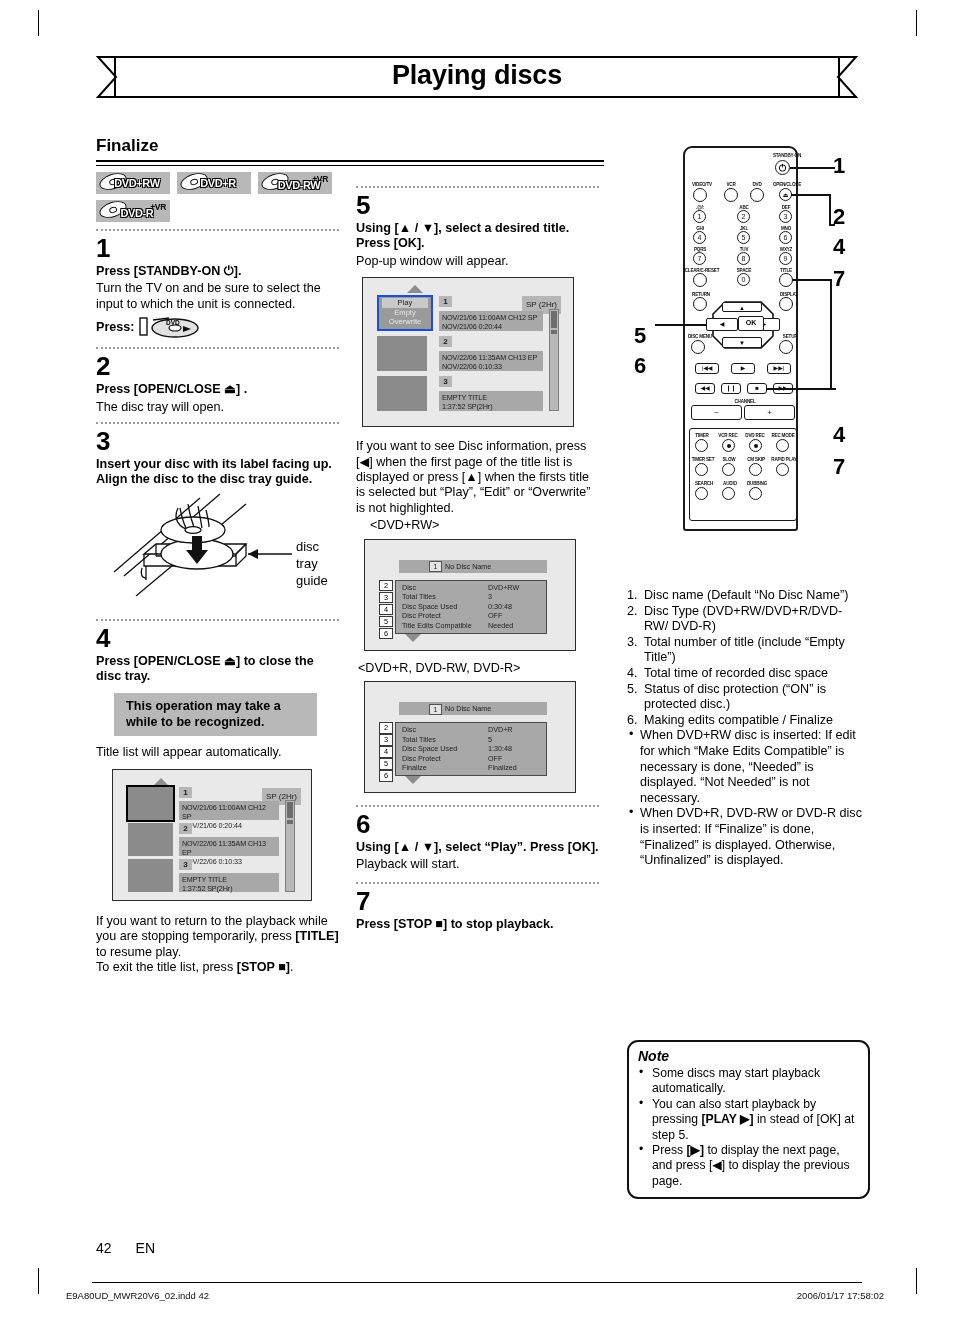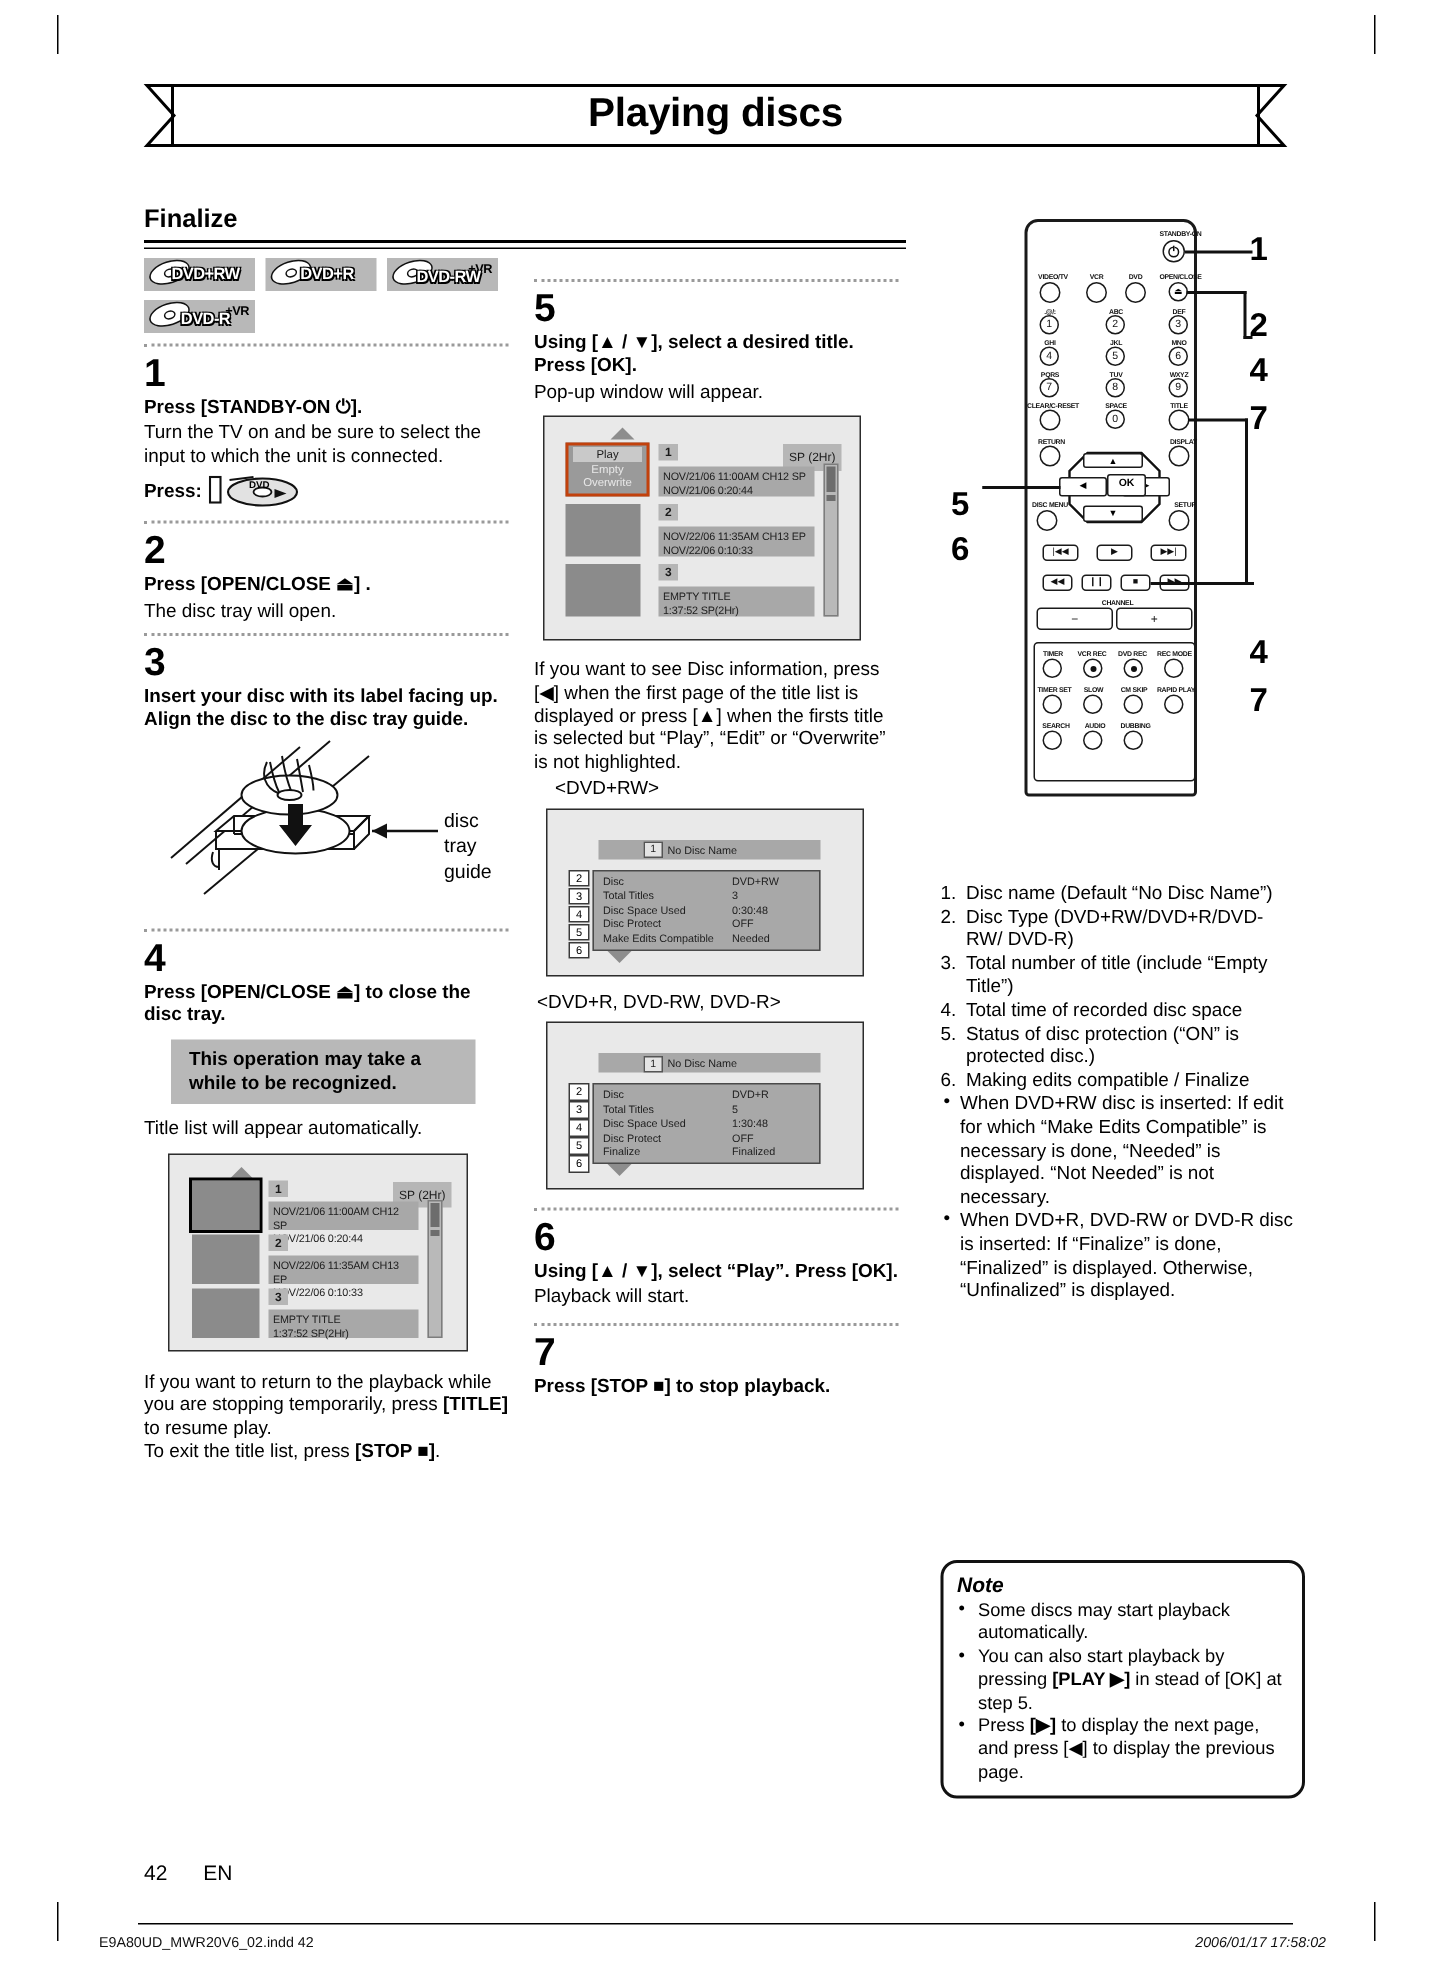--- a/index.html
+++ b/index.html
@@ -119,21 +119,21 @@
   }
   .scrollbar { position:absolute; background:#b9b9b9; border:1px solid #7d7d7d; box-sizing:border-box; }
   .scrollthumb { position:absolute; background:#6d6d6d; }
   .uparrow, .downarrow {
     position:absolute; width:0;height:0;border-left:8px solid transparent;
     border-right:8px solid transparent;
   }
   .uparrow { border-bottom:8px solid #8d8d8d; }
   .downarrow { border-top:8px solid #8d8d8d; }
   .popup-menu {
-    position:absolute; background:#9a9a9a; border:2px solid #c2410c;
+    position:absolute; background:#9a9a9a; border:2px solid #1d4ed8;
     width:56px; box-sizing:border-box; padding:1px 0 2px;
   }
   .popup-menu div { font-size:7.6px; line-height:9.6px; text-align:center; color:#e8e8e8; }
   .popup-menu div.sel { background:#c9c9c9; color:#1c1c1c; margin:0 3px; }
 
   
   .osd-info { width:200px; height:110px; margin:6px 0 0 16px; position:relative; }
   .dn-bar {
     position:absolute; left:32px; top:22px; width:140px; height:13px;
     background:#a8a8a8; color:#1d1d1d; font-size:7.2px; line-height:13px;
@@ -172,21 +172,21 @@
   .note-title { font-style:italic; font-weight:bold; font-size:14px; margin-bottom:2px; }
   .note-box ul { margin:0; padding:0; list-style:none; font-size:12.2px; line-height:15.4px; }
   .note-box ul li { position:relative; padding-left:14px; }
   .note-box ul li .b { position:absolute; left:1px; top:-1px; }
 
   
   .pagenum { position:absolute; left:96px; top:1240px; font-size:14px; }
   .pagenum .en { margin-left:24px; }
   .footrule { position:absolute; left:92px; top:1282px; width:770px; border-top:1px solid #000; }
   .footleft { position:absolute; left:66px; top:1290px; font-size:9.5px; color:#111; }
-  .footright { position:absolute; right:70px; top:1290px; font-size:9.5px; color:#111;font-style:italic; }
+  .footright { position:absolute; right:70px; top:1290px; font-size:9.5px; color:#111; }
 
   
   .remote-wrap { position:absolute; left:627px; top:146px; width:235px; height:400px; }
   .rc-body {
     position:absolute; left:56px; top:0px; width:115px; height:385px;
     border:2px solid #1a1a1a; border-radius:9px 9px 3px 3px; background:#fff;
     box-sizing:border-box;
   }
   .rc-lbl { position:absolute; font-size:4.6px; font-weight:bold; color:#111; text-align:center; letter-spacing:-0.2px; }
   .rc-btn {
@@ -421,21 +421,21 @@
         <div>3</div>
         <div>4</div>
         <div>5</div>
         <div>6</div>
       </div>
       <div class="info-table" style="left:30px;top:40px;width:152px;">
         <div class="r"><span>Disc</span><span class="v">DVD+RW</span></div>
         <div class="r"><span>Total Titles</span><span class="v">3</span></div>
         <div class="r"><span>Disc Space Used</span><span class="v">0:30:48</span></div>
         <div class="r"><span>Disc Protect</span><span class="v">OFF</span></div>
-        <div class="r"><span>Make Edits Compatible</span><span class="v">Needed</span></div>
+        <div class="r"><span>Title Edits Compatible</span><span class="v">Needed</span></div>
       </div>
       <div class="downarrow" style="left:40px;bottom:8px;"></div>
     </div>
 
     <p style="margin-top:10px;margin-left:2px;">&lt;DVD+R, DVD-RW, DVD-R&gt;</p>
 
     <div class="osd osd-info" style="width:212px;height:112px;margin-left:8px;margin-top:5px;">
       <div class="dn-bar" style="left:34px;top:20px;width:148px;">
         <span class="n">1</span><span>No Disc Name</span>
       </div>

